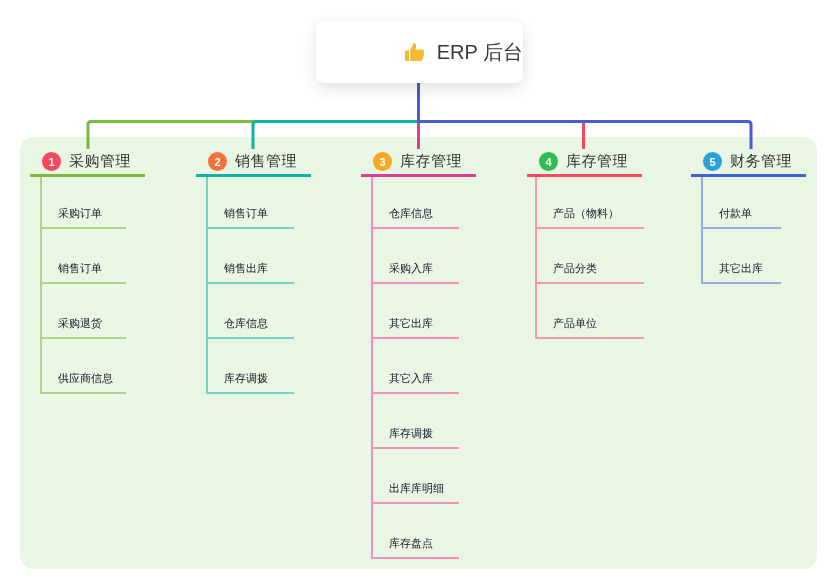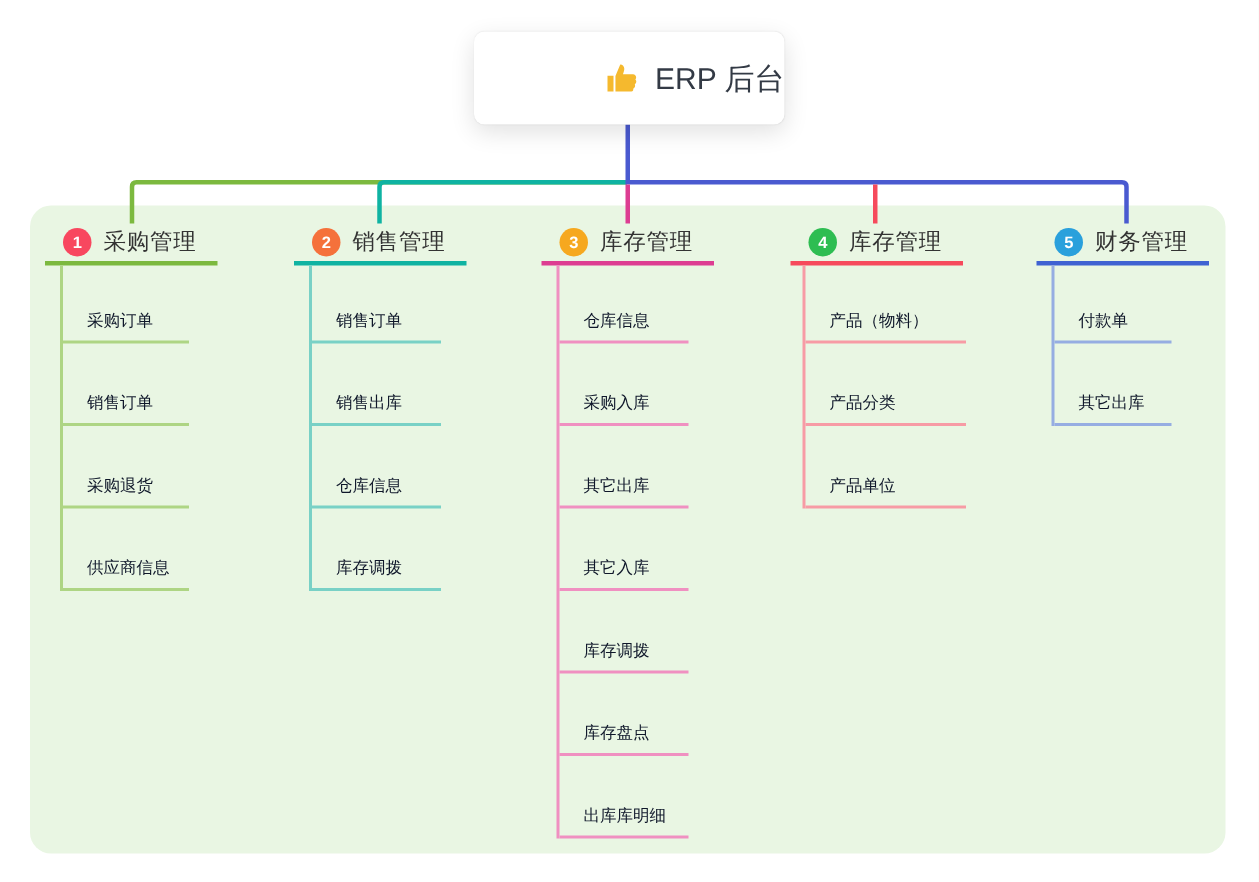--- a/index.html
+++ b/index.html
@@ -101,22 +101,22 @@
   <div class="hdr c3" style="--line: #dd3d92; --light: #f090c1; --badge: #f6a81f;">
     <span class="badge">3</span>
     <span class="hlabel">库存管理</span>
   </div>
   <div class="col c3" style="--line: #dd3d92; --light: #f090c1; --badge: #f6a81f;">
     <div class="item">仓库信息</div>
     <div class="item">采购入库</div>
     <div class="item">其它出库</div>
     <div class="item">其它入库</div>
     <div class="item">库存调拨</div>
+    <div class="item">出库库明细</div>
     <div class="item">库存盘点</div>
-    <div class="item">出库库明细</div>
   </div>
 
   <div class="hdr c4" style="--line: #f64a5c; --light: #f79ba5; --badge: #2ebd52;">
     <span class="badge">4</span>
     <span class="hlabel">库存管理</span>
   </div>
   <div class="col c4" style="--line: #f64a5c; --light: #f79ba5; --badge: #2ebd52;">
     <div class="item">产品（物料）</div>
     <div class="item">产品分类</div>
     <div class="item">产品单位</div>

